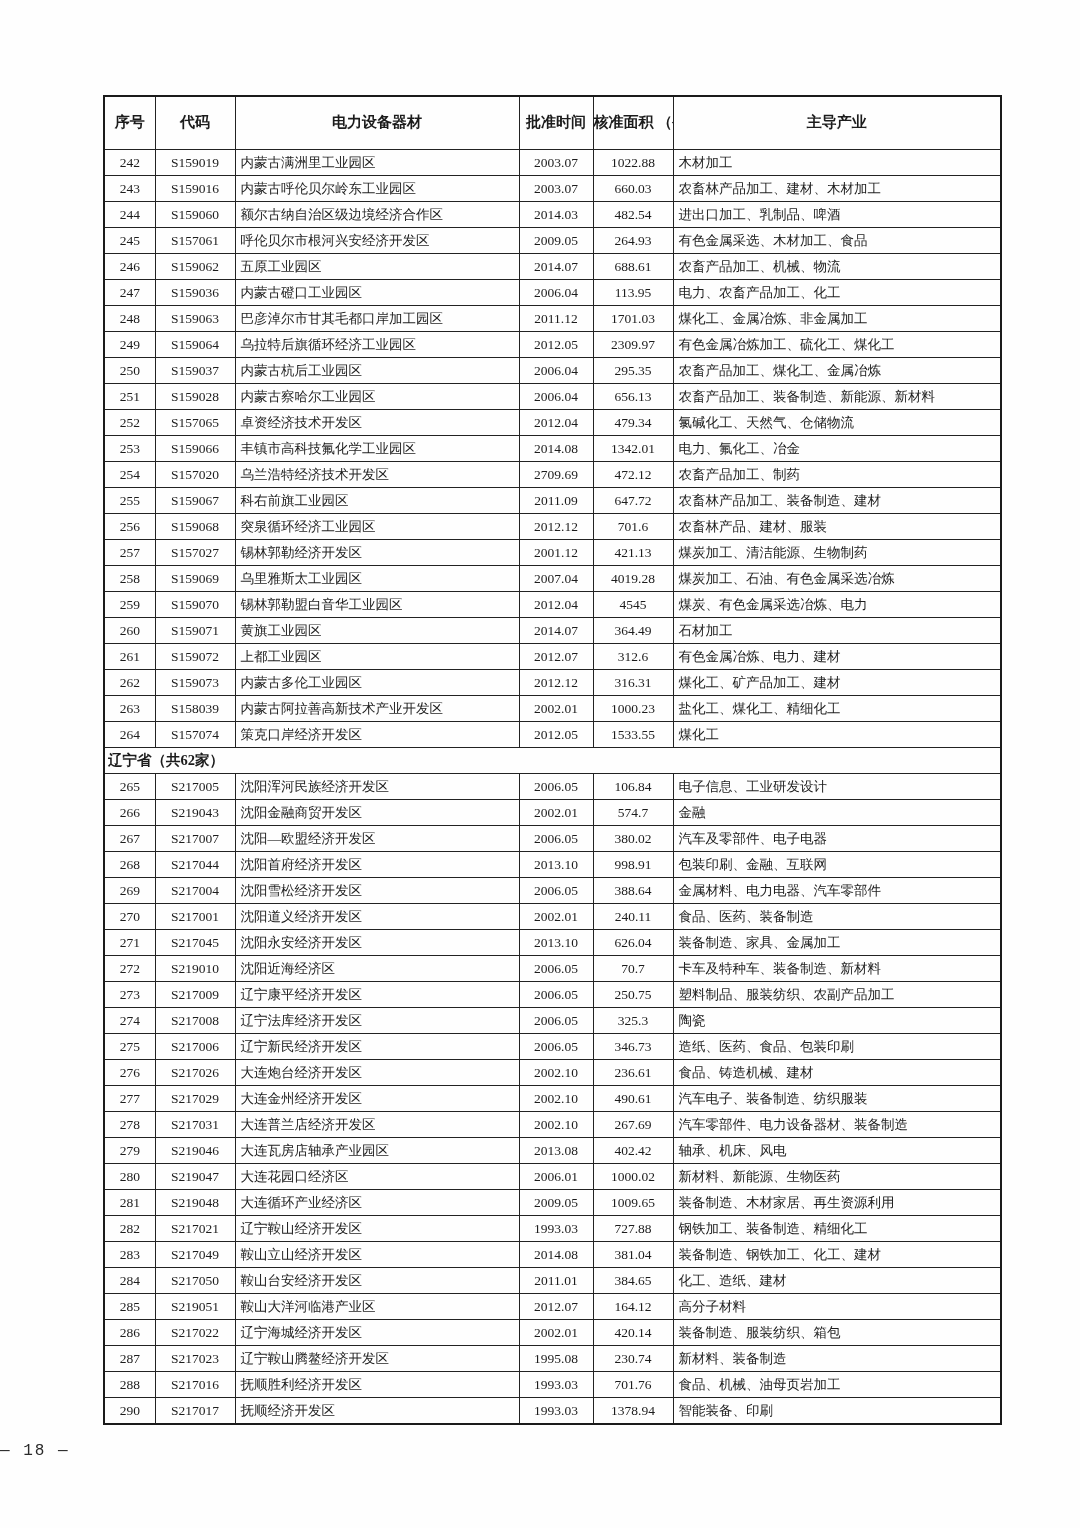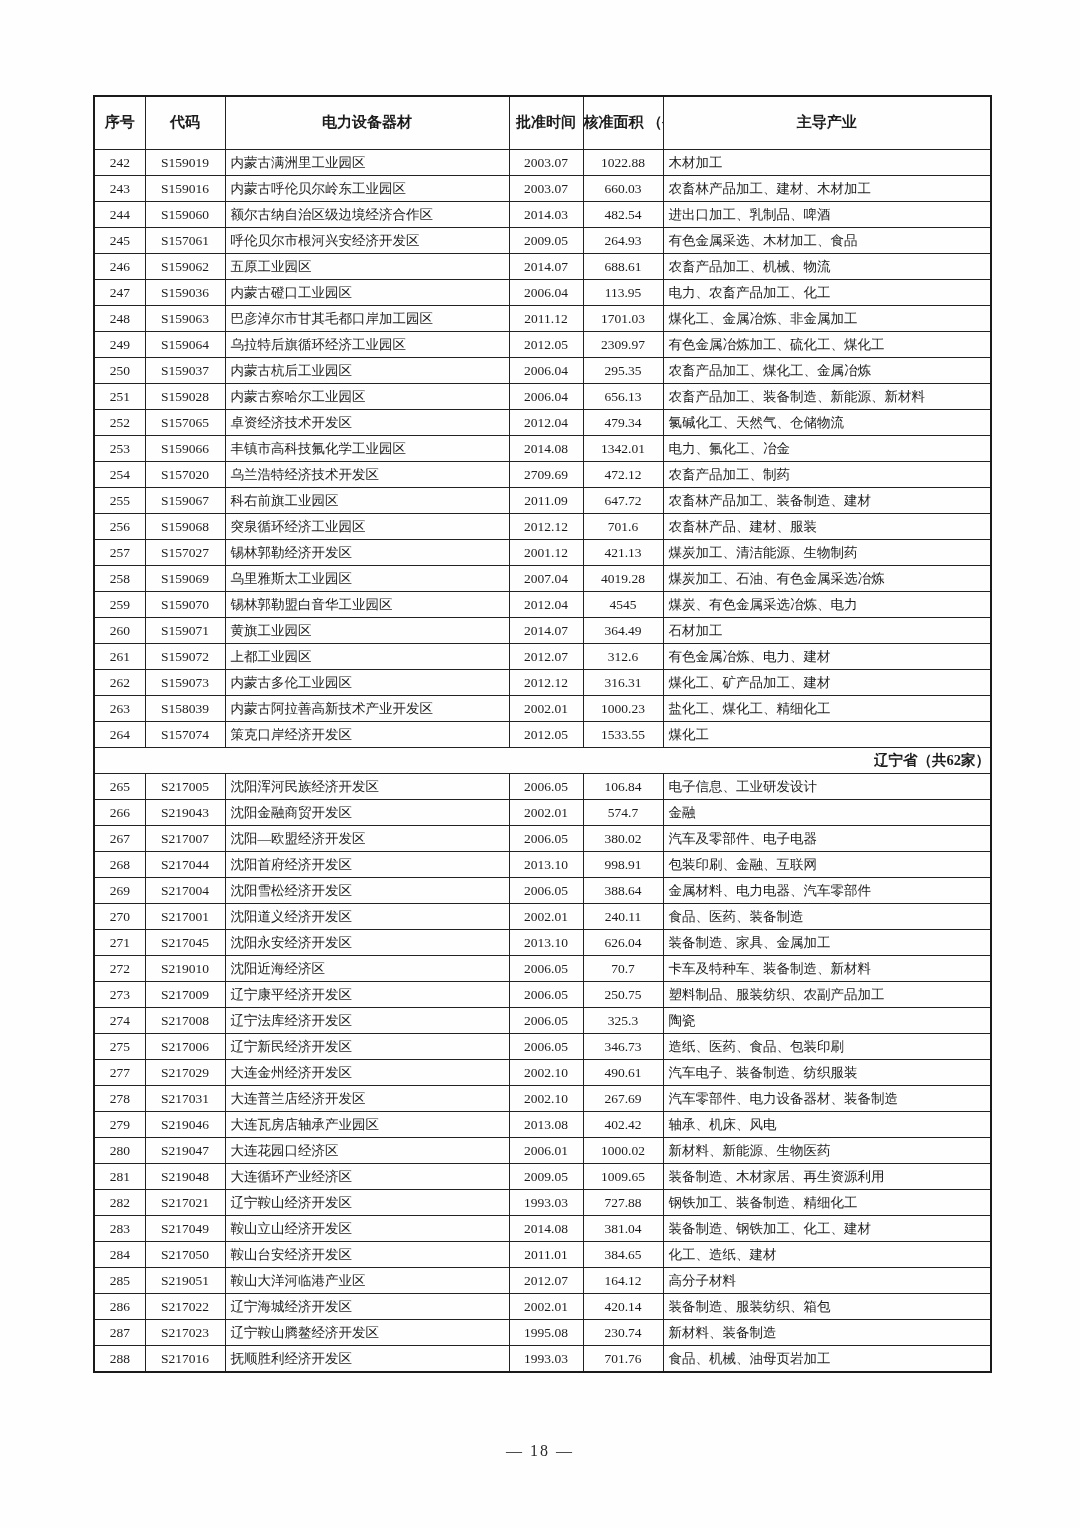--- a/index.html
+++ b/index.html
@@ -12,21 +12,21 @@
     color: #1c1c1c;
   }
   .page {
     width: 1080px;
     height: 1528px;
     background: #fefefe;
     position: relative;
   }
   table.zones {
     position: absolute;
-    left: 93px;
+    left: 103px;
     top: 95px;
     width: 897px;
     border-collapse: collapse;
     table-layout: fixed;
   }
   table.zones th, table.zones td {
     border: 1px solid #222222;
     overflow: hidden;
     white-space: nowrap;
   }
@@ -43,34 +43,35 @@
   }
   tbody td {
     height: 25px;
     font-size: 13.5px;
     text-align: center;
     vertical-align: middle;
     line-height: 25px;
   }
   tbody td.left { text-align: left; padding-left: 5px; padding-right: 3px; }
   tr.section-row td {
-    text-align: right;
+    text-align: left;
     font-weight: bold;
     font-size: 14.5px;
     padding-left: 3px;
   }
   .page-footer {
     position: absolute;
     left: 0;
     top: 1442px;
     width: 100%;
-    text-align: center;
+    text-align: left;
     font-size: 16px;
     color: #2a2a2a;
     letter-spacing: 2px;
+    font-family: Liberation Mono, monospace;
   }
 </style>
 </head>
 <body>
 
 <div class="page">
 
   <table class="zones">
     <colgroup>
       <col style="width:51px">
@@ -361,20 +362,28 @@
         </tr>
         <tr>
           <td>275</td>
           <td>S217006</td>
           <td class="left">辽宁新民经济开发区</td>
           <td>2006.05</td>
           <td>346.73</td>
           <td class="left">造纸、医药、食品、包装印刷</td>
         </tr>
         <tr>
+          <td>276</td>
+          <td>S217026</td>
+          <td class="left">大连炮台经济开发区</td>
+          <td>2002.10</td>
+          <td>236.61</td>
+          <td class="left">食品、铸造机械、建材</td>
+        </tr>
+        <tr>
           <td>277</td>
           <td>S217029</td>
           <td class="left">大连金州经济开发区</td>
           <td>2002.10</td>
           <td>490.61</td>
           <td class="left">汽车电子、装备制造、纺织服装</td>
         </tr>
         <tr>
           <td>278</td>
           <td>S217031</td>
@@ -455,19 +464,27 @@
           <td>230.74</td>
           <td class="left">新材料、装备制造</td>
         </tr>
         <tr>
           <td>288</td>
           <td>S217016</td>
           <td class="left">抚顺胜利经济开发区</td>
           <td>1993.03</td>
           <td>701.76</td>
           <td class="left">食品、机械、油母页岩加工</td>
+        </tr>
+        <tr>
+          <td>290</td>
+          <td>S217017</td>
+          <td class="left">抚顺经济开发区</td>
+          <td>1993.03</td>
+          <td>1378.94</td>
+          <td class="left">智能装备、印刷</td>
         </tr>
       </tbody>
   </table>
 
   <div class="page-footer">— 18 —</div>
 
 </div>
 
 </body></html>

